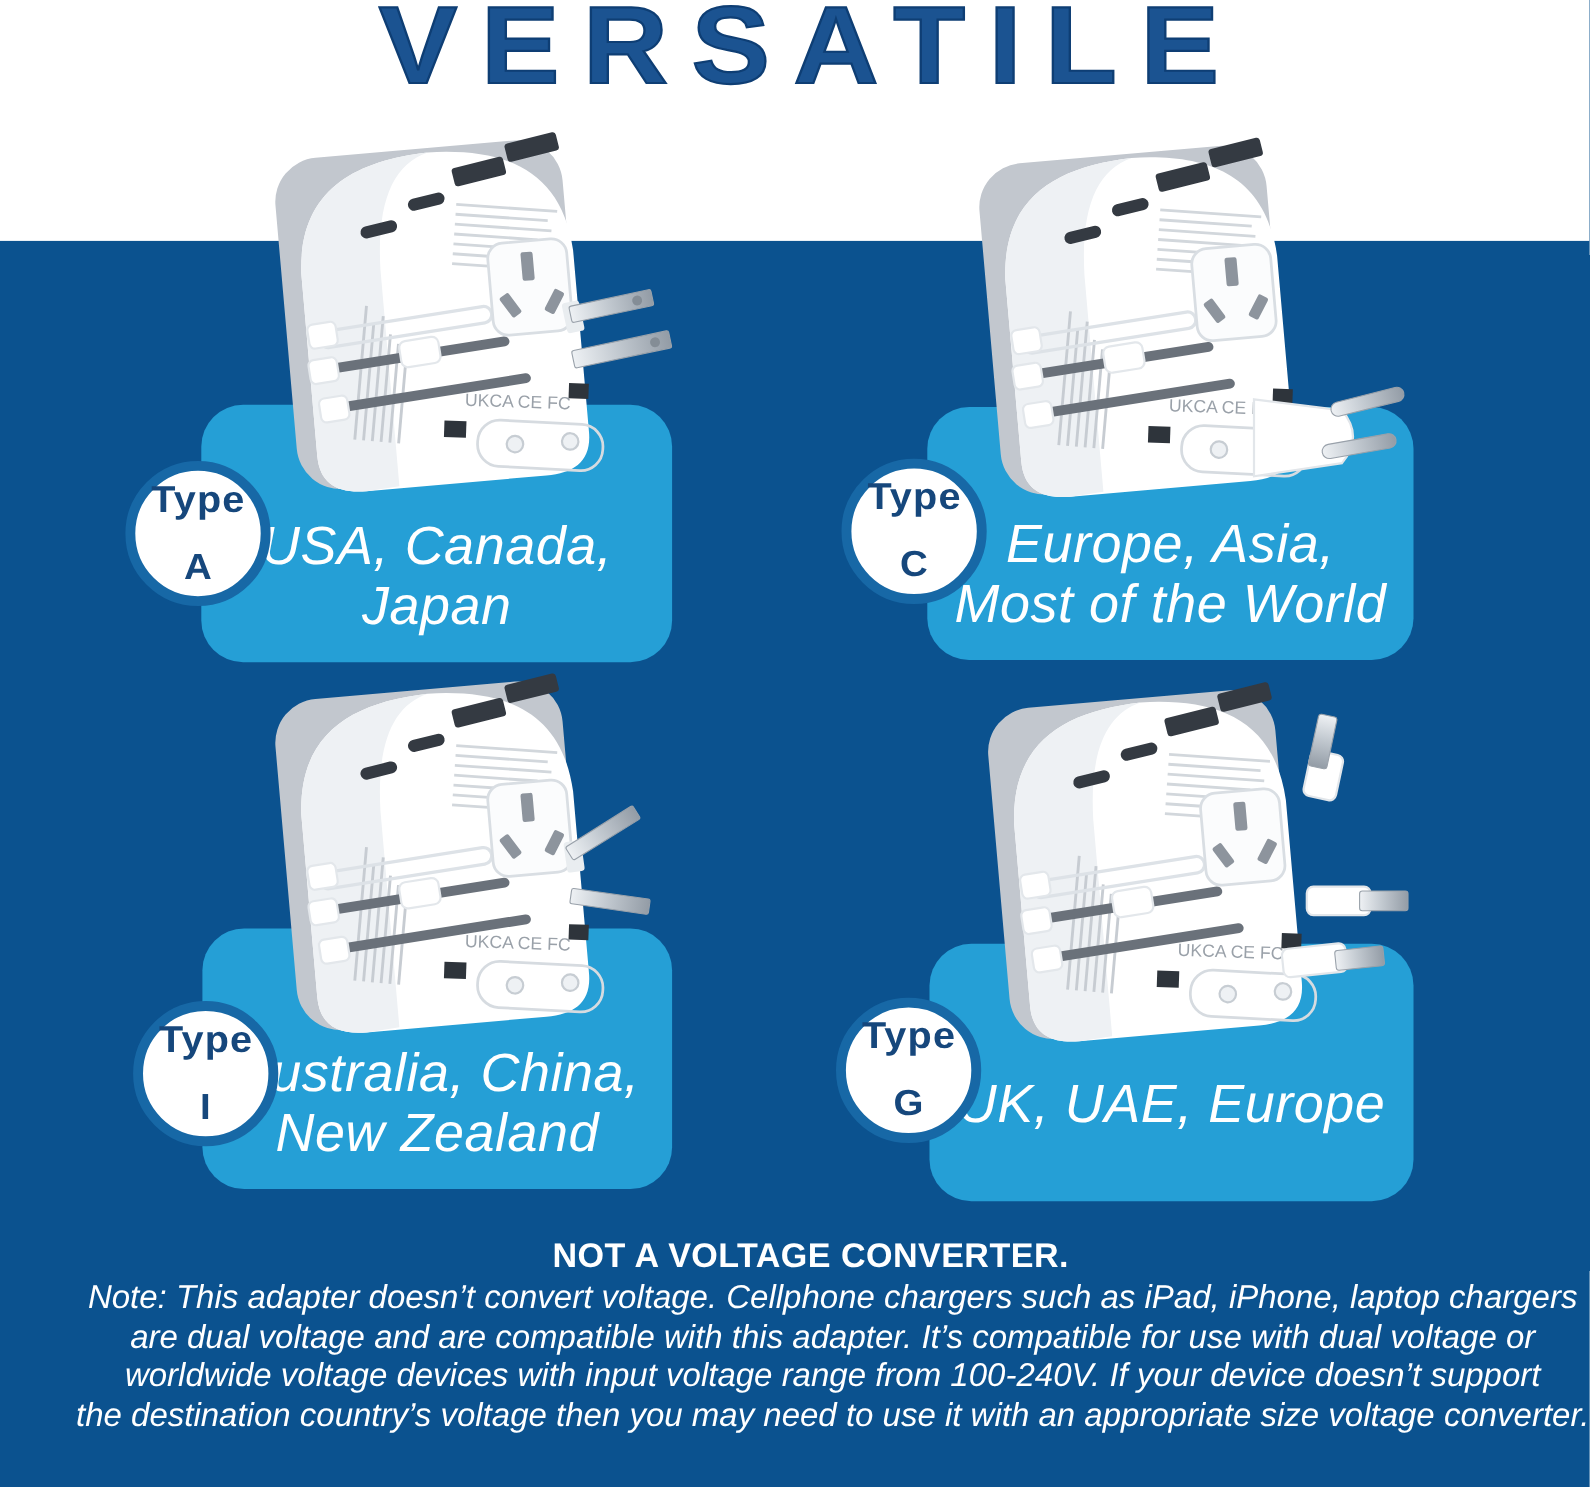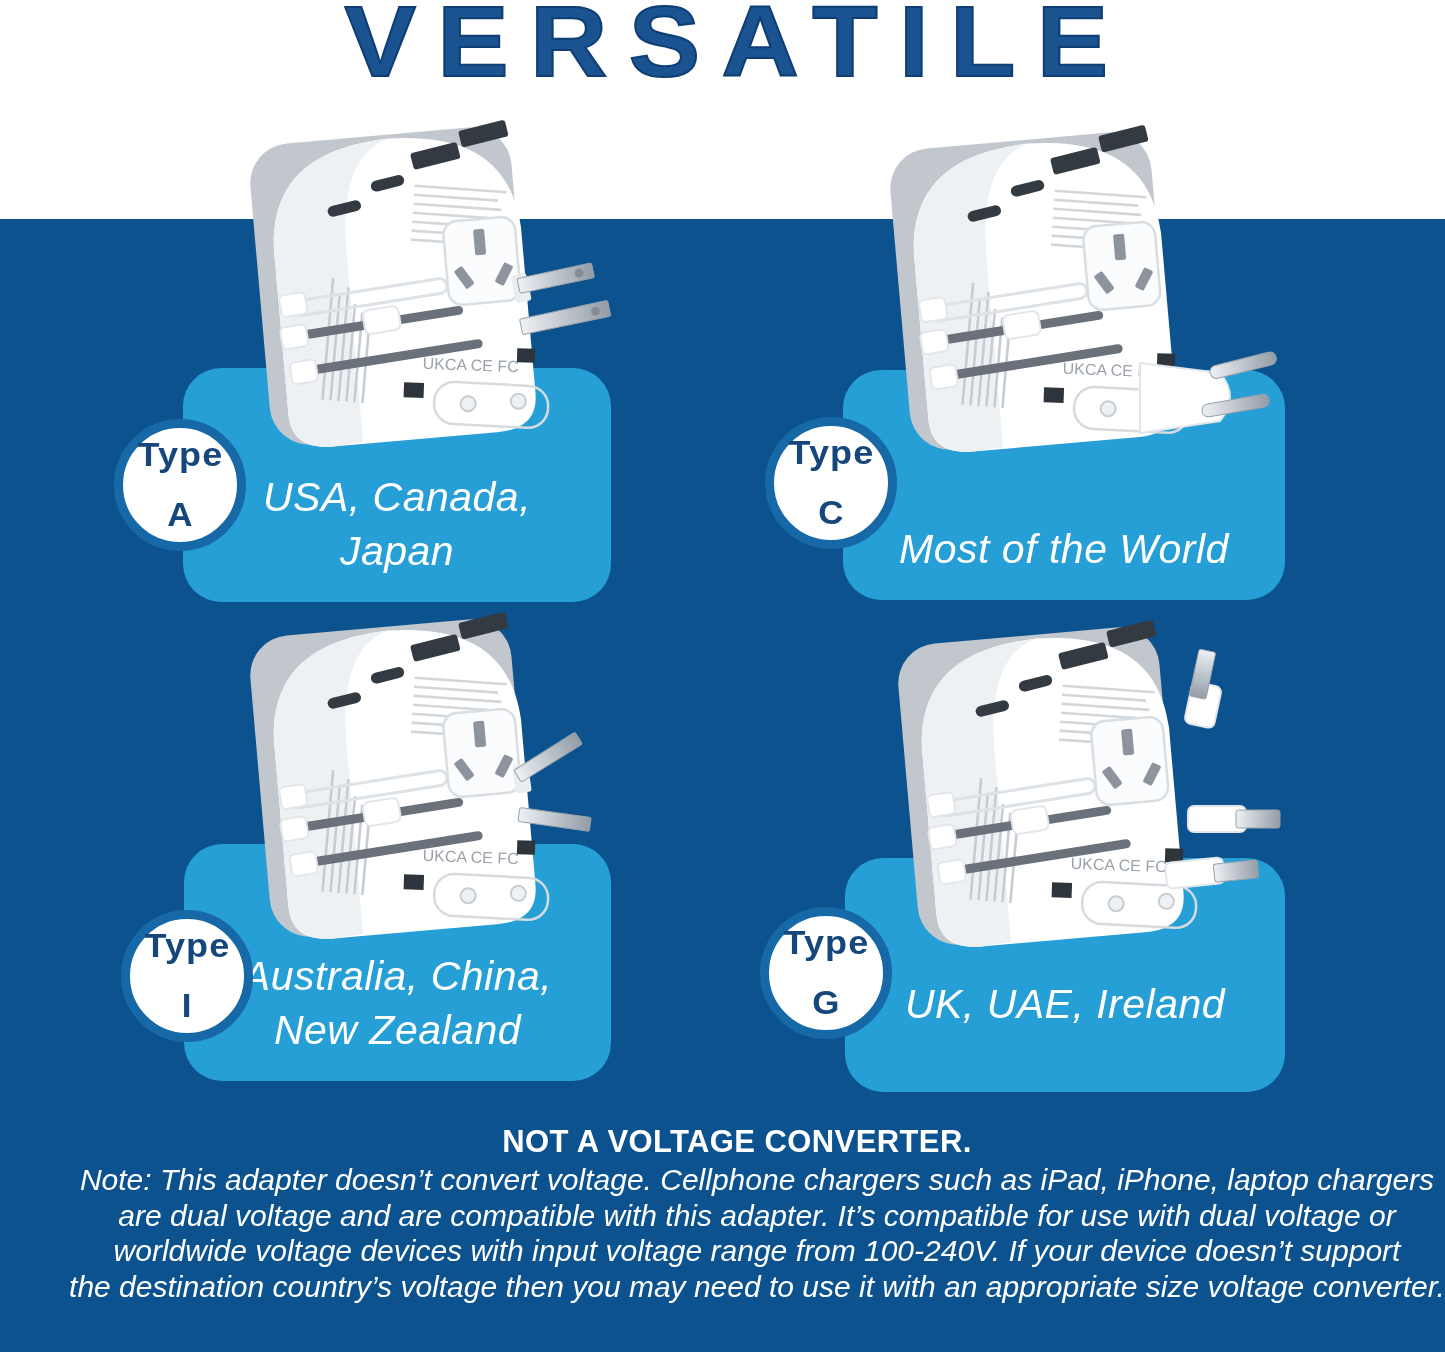--- a/index.html
+++ b/index.html
@@ -14,21 +14,21 @@
     color:#1B5391;-webkit-text-stroke:2px #0E3E74;
     transform:scaleX(1.07);transform-origin:center;
   }
   .card{position:absolute;left:0;top:0;width:100%;height:100%;}
   .region-box{
     position:absolute;background:#259FD6;border-radius:38px;
     display:flex;flex-direction:column;align-items:center;justify-content:flex-end;
     padding-bottom:24px;box-sizing:border-box;z-index:1;
   }
   .region-line{
-    color:#ffffff;font-style:italic;font-weight:400;font-size:41px;line-height:54px;
+    color:#ffffff;font-style:italic;font-weight:400;font-size:49px;line-height:54px;
     letter-spacing:0.5px;white-space:nowrap;text-align:left;
   }
   .card-g .region-box{justify-content:center;padding-bottom:0;padding-top:58px;}
   .type-circle{
     position:absolute;width:132px;height:132px;border-radius:50%;
     background:#ffffff;border:9px solid #1768A6;box-sizing:border-box;
     display:flex;flex-direction:column;align-items:center;justify-content:center;
     z-index:3;
     gap:24px;
   }
@@ -158,20 +158,21 @@
       </g>
     </svg>
     <div class="type-circle pos-circle-a">
       <span class="type-word">Type</span>
       <span class="type-letter">A</span>
     </div>
   </section>
 
   <section class="card card-c">
     <div class="region-box pos-box-c">
+      <div class="region-line">Europe, Asia,</div>
       <div class="region-line">Most of the World</div>
     </div>
     <svg class="adapter-svg pos-adapter-c" width="460" height="400" viewBox="0 0 460 400">
       <use href="#adapter-body"></use>
       <g>
         <path d="M288,258 L368,268 Q388,292 368,316 L288,328 Z" fill="#ffffff" stroke="#e2e6ea" stroke-width="2"></path>
         <rect x="358" y="262" width="68" height="13" rx="6.5" fill="url(#metal)" stroke="#99a1aa" stroke-width="1" transform="rotate(-14 358 268)"></rect>
         <rect x="350" y="300" width="68" height="13" rx="6.5" fill="url(#metal)" stroke="#99a1aa" stroke-width="1" transform="rotate(-10 350 306)"></rect>
       </g>
     </svg>
@@ -195,21 +196,21 @@
       </g>
     </svg>
     <div class="type-circle pos-circle-i">
       <span class="type-word">Type</span>
       <span class="type-letter">I</span>
     </div>
   </section>
 
   <section class="card card-g">
     <div class="region-box pos-box-g">
-      <div class="region-line">UK, UAE, Ireland</div>
+      <div class="region-line">UK, UAE, Europe</div>
       <div class="region-line"></div>
     </div>
     <svg class="adapter-svg pos-adapter-g" width="460" height="400" viewBox="0 0 460 400">
       <use href="#adapter-body"></use>
       <g>
         <rect x="328" y="84" width="30" height="42" rx="6" fill="#ffffff" stroke="#e2e6ea" stroke-width="2" transform="rotate(12 343 105)"></rect>
         <rect x="334" y="50" width="17" height="48" rx="2.5" fill="url(#metalV)" stroke="#99a1aa" stroke-width="1" transform="rotate(12 342 74)"></rect>
         <rect x="328" y="206" width="58" height="26" rx="6" fill="#ffffff" stroke="#e2e6ea" stroke-width="2"></rect>
         <rect x="376" y="210" width="44" height="18" rx="2.5" fill="url(#metal)" stroke="#99a1aa" stroke-width="1"></rect>
         <rect x="306" y="260" width="58" height="26" rx="6" fill="#ffffff" stroke="#e2e6ea" stroke-width="2" transform="rotate(-6 335 273)"></rect>

